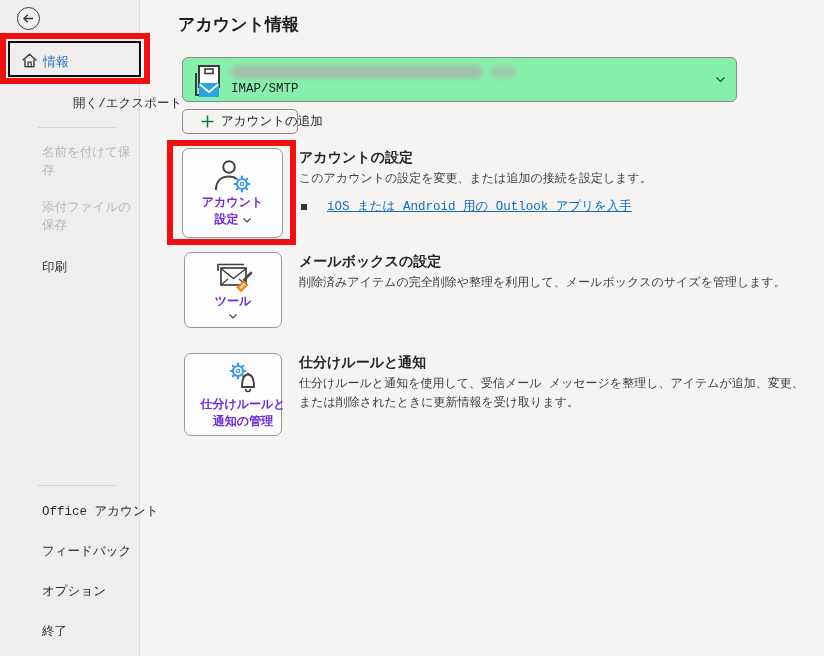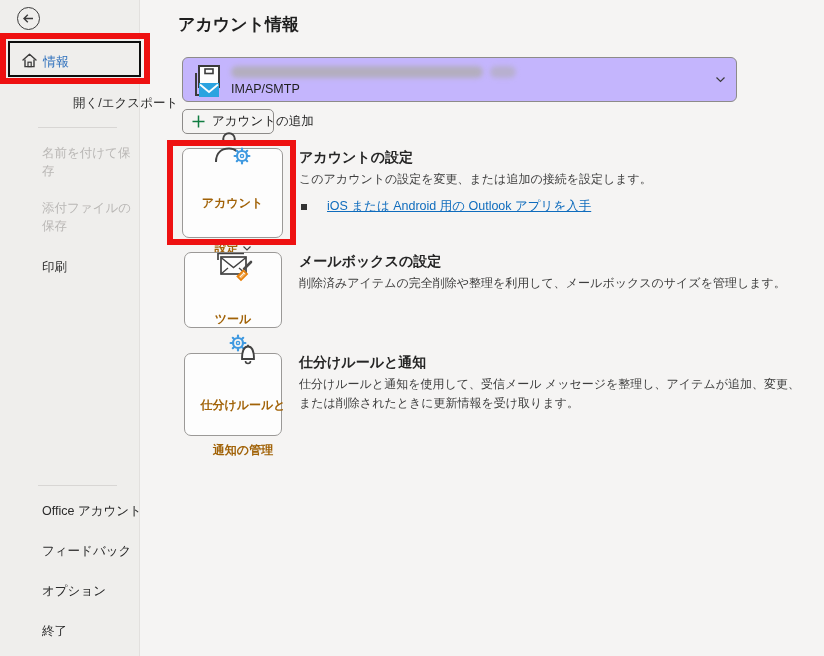--- a/index.html
+++ b/index.html
@@ -1,48 +1,48 @@
 <!DOCTYPE html>
 <html><head>
 <meta charset="utf-8">
 <style>
   * { margin:0; padding:0; box-sizing:border-box; }
   html,body { background:#fff; }
   body { font-family:"Liberation Sans","DejaVu Sans",sans-serif; }
   #app { position:relative; width:824px; height:656px; background:#f5f4f3; overflow:hidden; color:#262626; }
-  .abs { position:absolute; }
+  .abs { position:absolute;font-family:Liberation Mono, monospace; }
 
   
   .sidebar { left:0; top:0; width:140px; height:656px; background:#efeeec; border-right:1px solid #e2e0de; }
   .back-btn { left:17px; top:7px; width:23px; height:23px; border:1.4px solid #3b3b3b; border-radius:50%;
               display:flex; align-items:center; justify-content:center; cursor:pointer; background:transparent; }
   .side-item { font-size:12.5px; color:#2b2b2b; cursor:pointer; white-space:nowrap; }
   .side-item.disabled { color:#b9b7b5; cursor:default; white-space:normal; width:92px; line-height:18px; }
   .side-divider { height:1px; background:#d8d6d4; width:79px; left:38px; }
   .info-label { color:#2e70bc; font-size:13px; }
 
   
   .red-box { border:6px solid #ee1111; background:transparent; pointer-events:none; z-index:30; }
   .black-box { border:2.5px solid #0d0d0d; background:transparent; pointer-events:none; z-index:31; }
 
   
   .page-title { left:178px; top:13px; font-size:17px; font-weight:bold; color:#1f1f1f; }
 
-  .acct-dropdown { left:182px; top:57px; width:555px; height:45px; background:#c4b5fd;
+  .acct-dropdown { left:182px; top:57px; width:555px; height:45px; background:#86efac;
                    border:1px solid #8d8b89; border-radius:6px; cursor:pointer; }
   .blur-bar { top:8px; height:12px; background:#aeacaa; border-radius:6px; filter:blur(2.5px); opacity:.75; }
   .proto { left:48px; top:24px; font-size:12.5px; color:#1f1f1f; }
 
-  .add-btn { left:182px; top:109px; width:92px; height:25px; border:1px solid #8d8b89; border-radius:5px;
-             display:flex; align-items:center; gap:7px; padding:0 9px; cursor:pointer; background:transparent; }
+  .add-btn { left:182px; top:109px; width:116px; height:25px; border:1px solid #8d8b89; border-radius:5px;
+             display:flex; align-items:center; gap:7px; padding:0 18px; cursor:pointer; background:transparent; }
   .add-btn span { font-size:12.5px; color:#1f1f1f; white-space:nowrap; }
 
   .tile { background:#fdfdfd; border:1px solid #9b9997; border-radius:7px; display:flex; flex-direction:column;
           align-items:center; justify-content:center; cursor:pointer; gap:2px; }
-  .tile .lbl { font-size:12px; font-weight:bold; color:#a16207; line-height:15px; text-align:left; white-space:nowrap;margin-top:28px; }
+  .tile .lbl { font-size:12px; font-weight:bold; color:#6d28d9; line-height:15px; text-align:left; white-space:nowrap; }
   .tile-1 { left:182px; top:148px; width:101px; height:90px; }
   .tile-2 { left:184px; top:252px; width:98px; height:76px; }
   .tile-3 { left:184px; top:353px; width:98px; height:83px;padding-left:20px; }
 
   .sec-head { left:299px; font-size:14px; font-weight:bold; color:#252525; white-space:nowrap; }
   .sec-desc { left:299px; font-size:12px; color:#3d3d3d; line-height:19px; width:505px; }
   .bullet-sq { left:301px; top:204px; width:6px; height:6px; background:#333; }
   .app-link { left:327px; top:198px; font-size:12.5px; color:#0f6cbd; text-decoration:underline; cursor:pointer; white-space:nowrap; }
 
   svg { display:block; }

